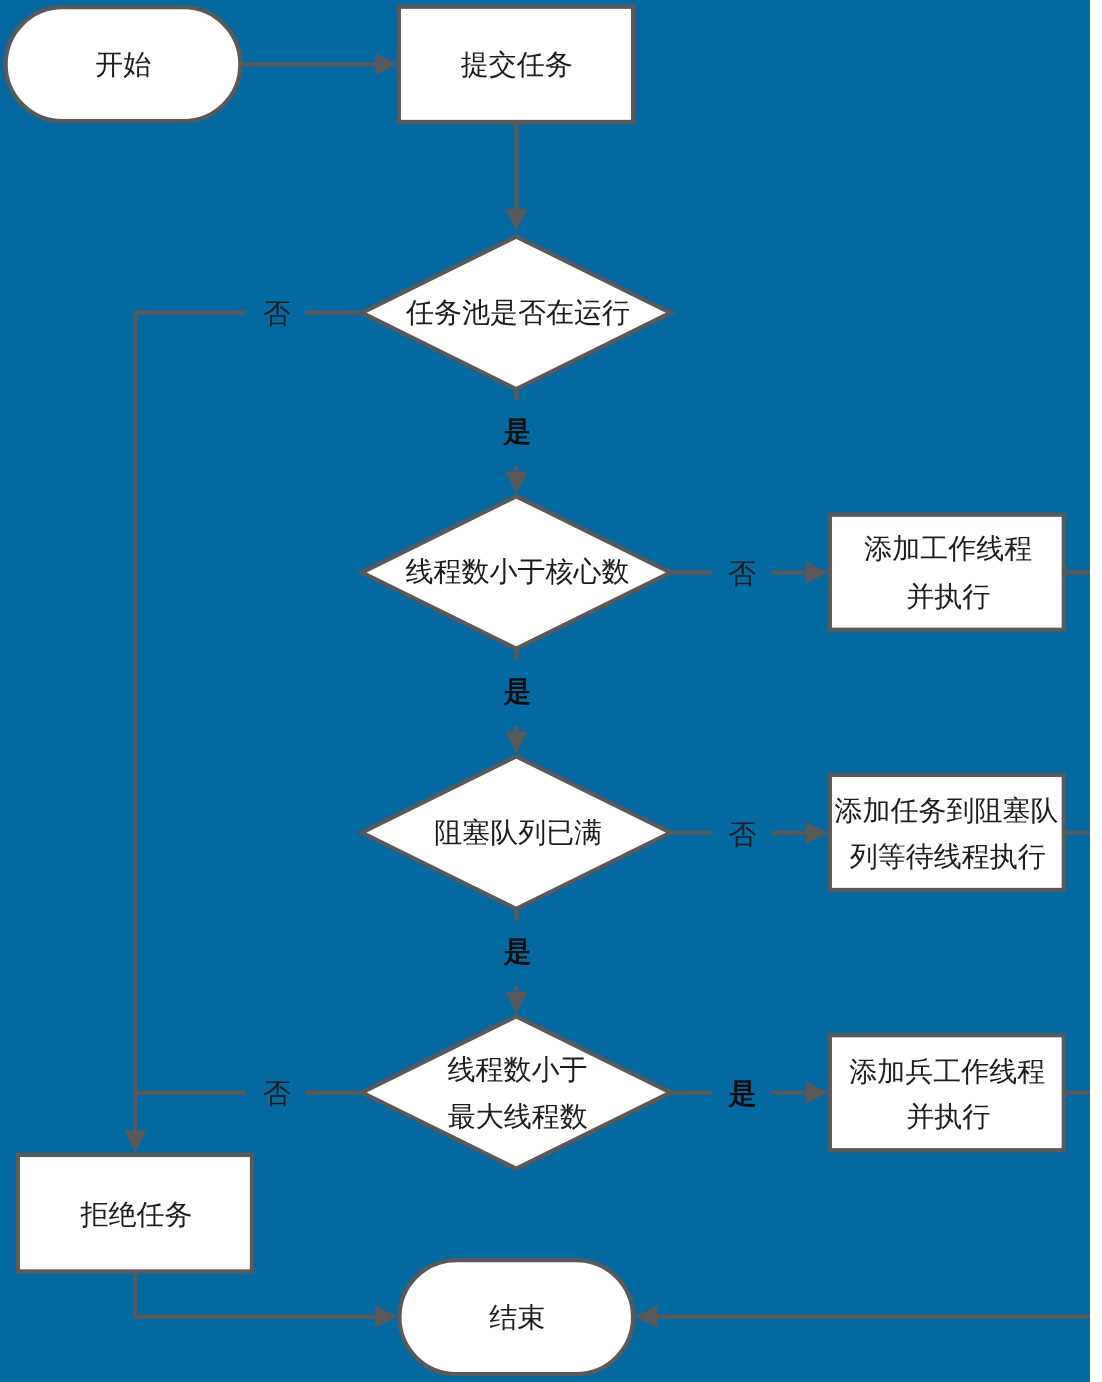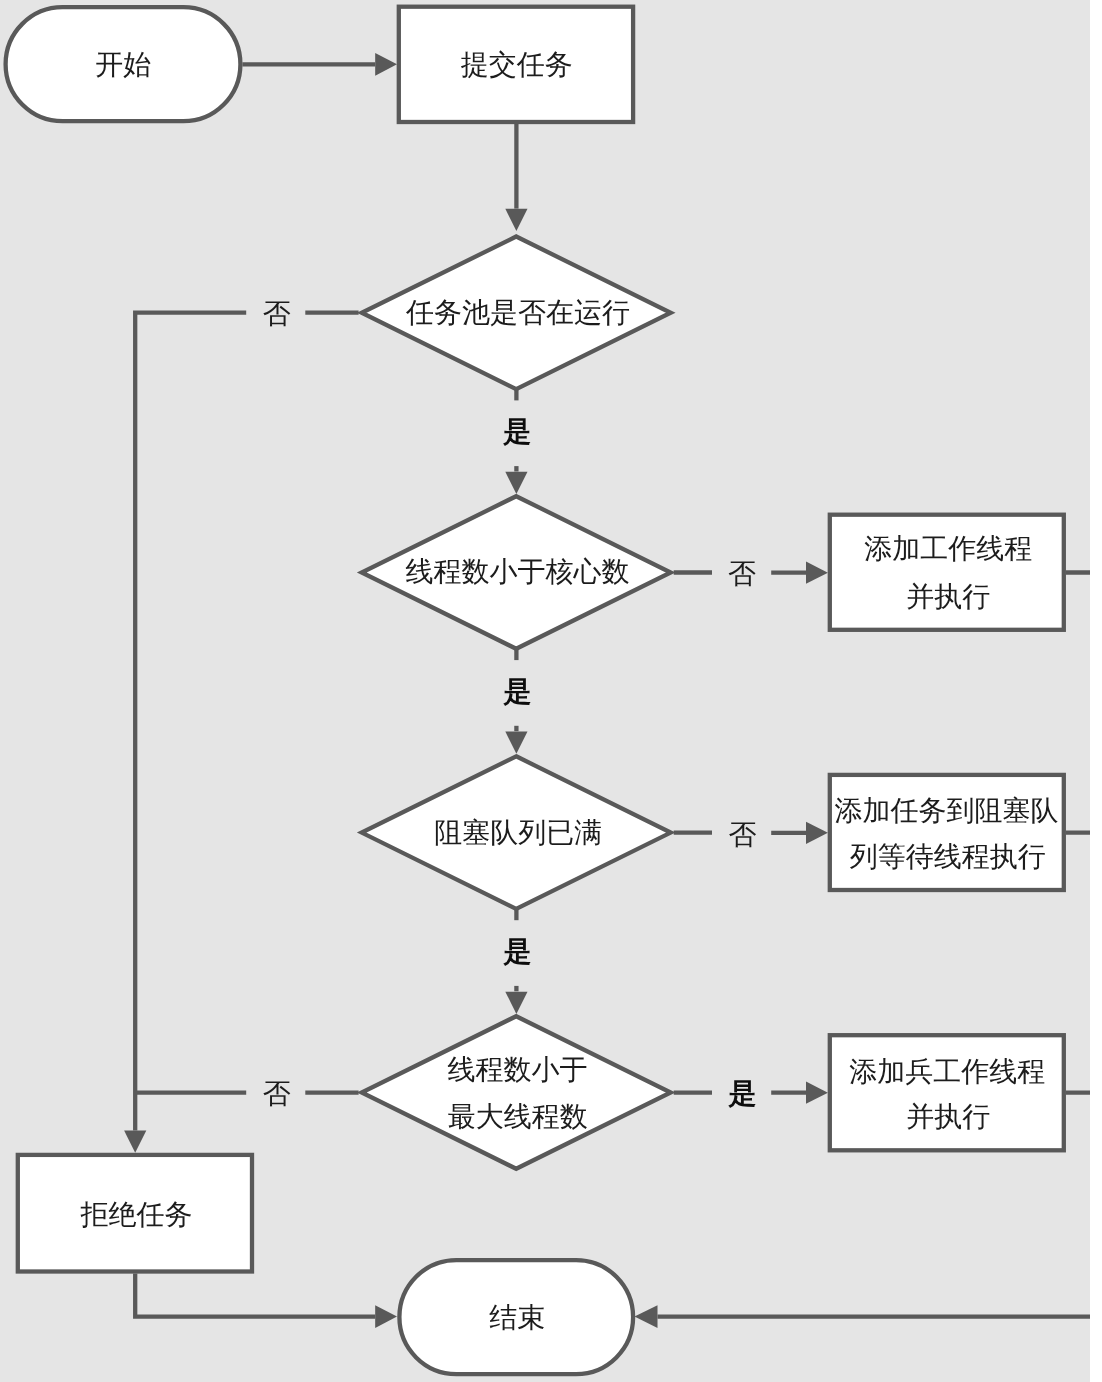--- a/index.html
+++ b/index.html
@@ -1,17 +1,17 @@
 <!DOCTYPE html>
 <html><head>
 <meta charset="utf-8">
 <title>flowchart</title>
 <style>
   html,body{margin:0;padding:0;background:#ffffff;-webkit-font-smoothing:antialiased;-moz-osx-font-smoothing:grayscale;text-rendering:geometricPrecision;}
-  #page{position:relative;width:1090px;height:1382px;background:#e5e5e5;overflow:hidden;}
+  #page{position:relative;width:1090px;height:1382px;background:#0369a1;overflow:hidden;}
   svg#chart{position:absolute;left:0;top:0;width:1102px;height:1382px;display:block;}
   .shape{fill:#ffffff;stroke:#595959;stroke-width:4.3;}
   .conn{fill:none;stroke:#595959;stroke-width:4.3;stroke-linecap:butt;stroke-linejoin:miter;}
   .arrowhead{fill:#595959;stroke:none;}
   text{font-family:"Liberation Sans","DejaVu Sans",sans-serif;fill:#1c1c1c;font-size:28px;
        text-anchor:middle;dominant-baseline:middle;}
   text.bold{font-weight:700;fill:#0d0d0d;}
 </style>
 </head>
 <body>

